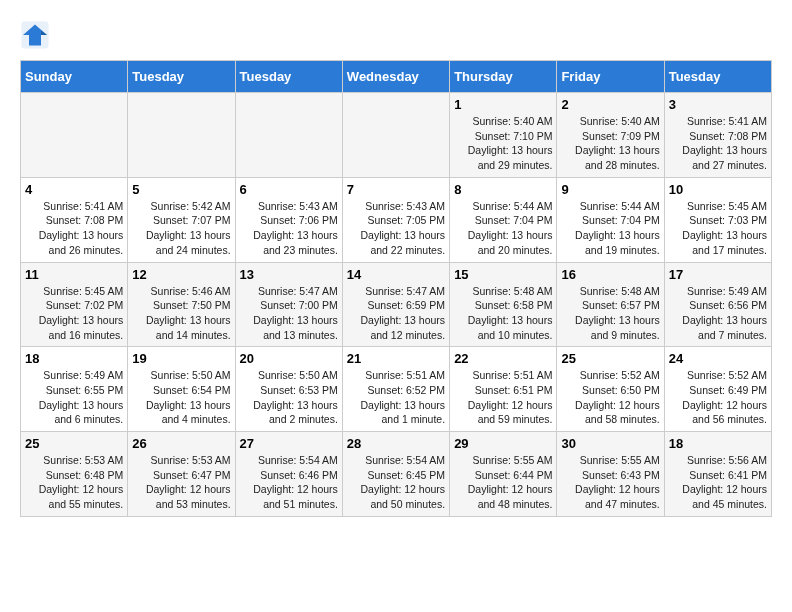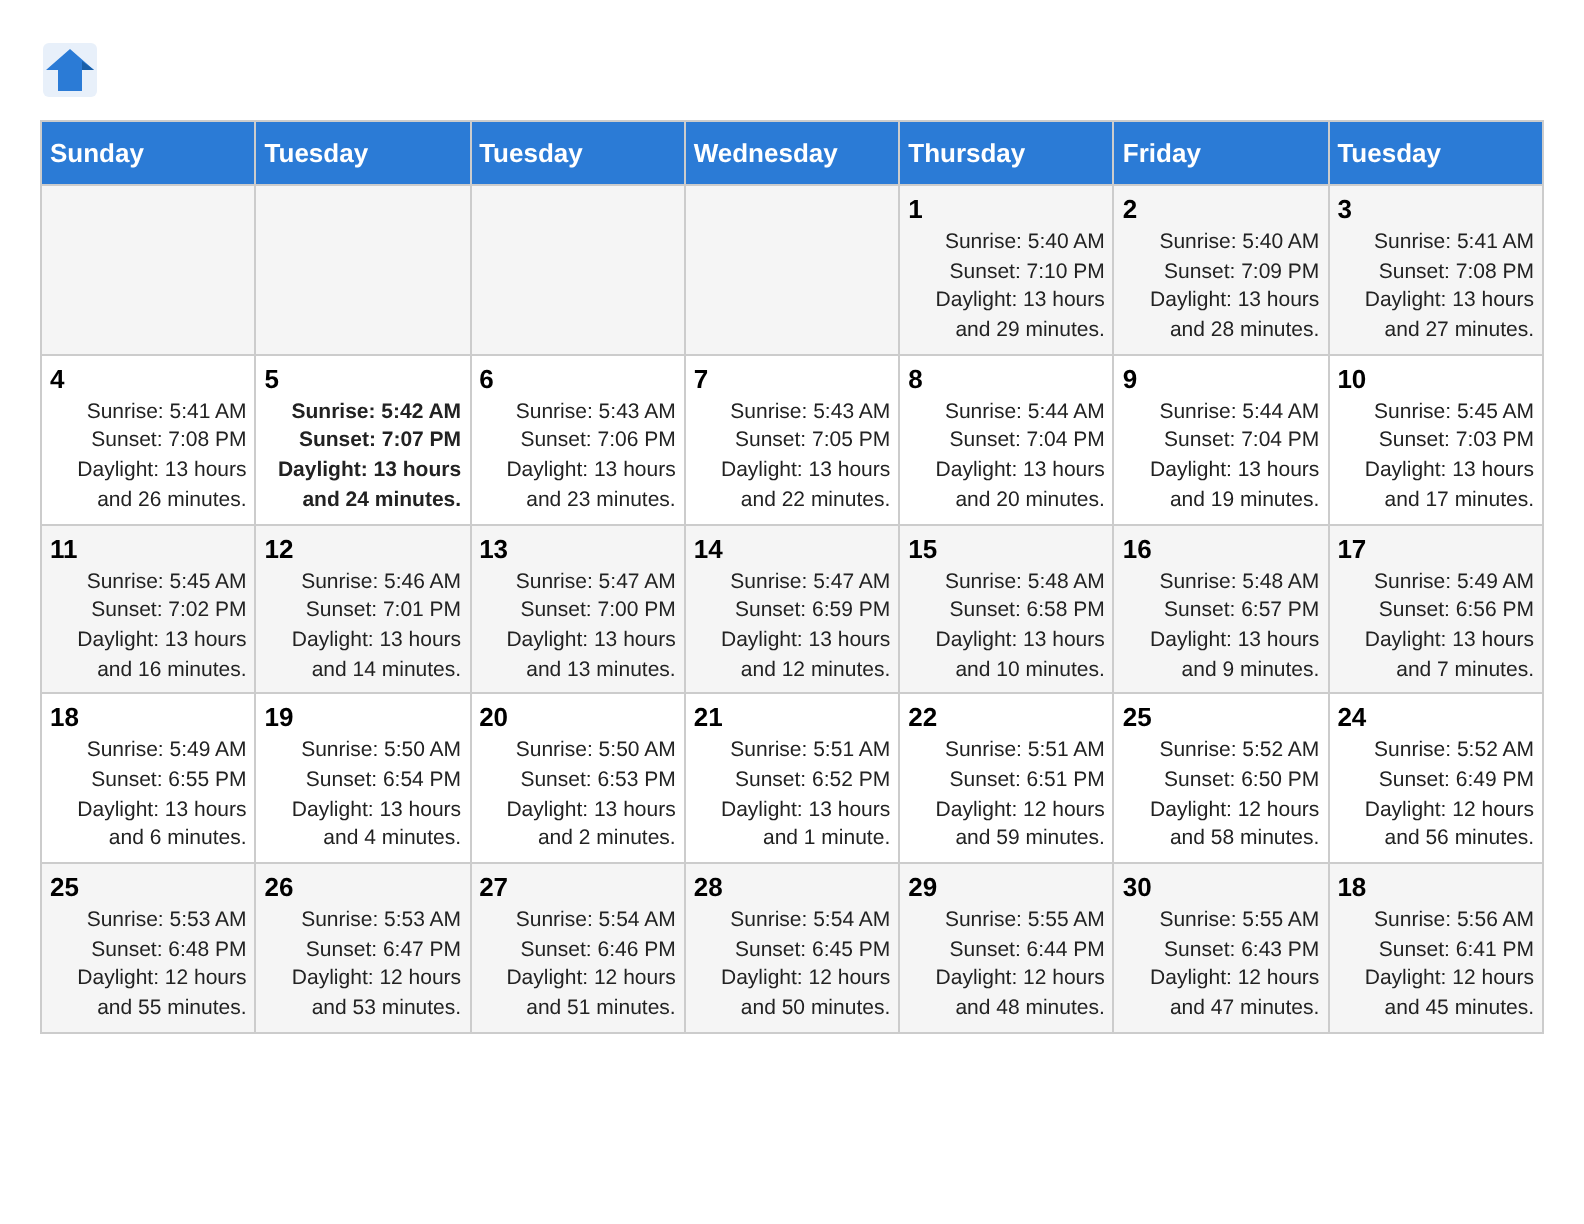--- a/index.html
+++ b/index.html
@@ -151,21 +151,21 @@
       <tr>
         <td>
           <span class="day-num">4</span>
           <div class="cell-text" style="white-space: pre-line;">Sunrise: 5:41 AM
 Sunset: 7:08 PM
 Daylight: 13 hours
 and 26 minutes.</div>
         </td>
         <td>
           <span class="day-num">5</span>
-          <div class="cell-text" style="white-space: pre-line; font-weight: bold;">Sunrise: 5:42 AM
+          <div class="cell-text" style="white-space: pre-line;">Sunrise: 5:42 AM
 Sunset: 7:07 PM
 Daylight: 13 hours
 and 24 minutes.</div>
         </td>
         <td>
           <span class="day-num">6</span>
           <div class="cell-text" style="white-space: pre-line;">Sunrise: 5:43 AM
 Sunset: 7:06 PM
 Daylight: 13 hours
 and 23 minutes.</div>
@@ -203,21 +203,21 @@
         <td>
           <span class="day-num">11</span>
           <div class="cell-text" style="white-space: pre-line;">Sunrise: 5:45 AM
 Sunset: 7:02 PM
 Daylight: 13 hours
 and 16 minutes.</div>
         </td>
         <td>
           <span class="day-num">12</span>
           <div class="cell-text" style="white-space: pre-line;">Sunrise: 5:46 AM
-Sunset: 7:01 PM
+Sunset: 7:50 PM
 Daylight: 13 hours
 and 14 minutes.</div>
         </td>
         <td>
           <span class="day-num">13</span>
           <div class="cell-text" style="white-space: pre-line;">Sunrise: 5:47 AM
 Sunset: 7:00 PM
 Daylight: 13 hours
 and 13 minutes.</div>
         </td>

